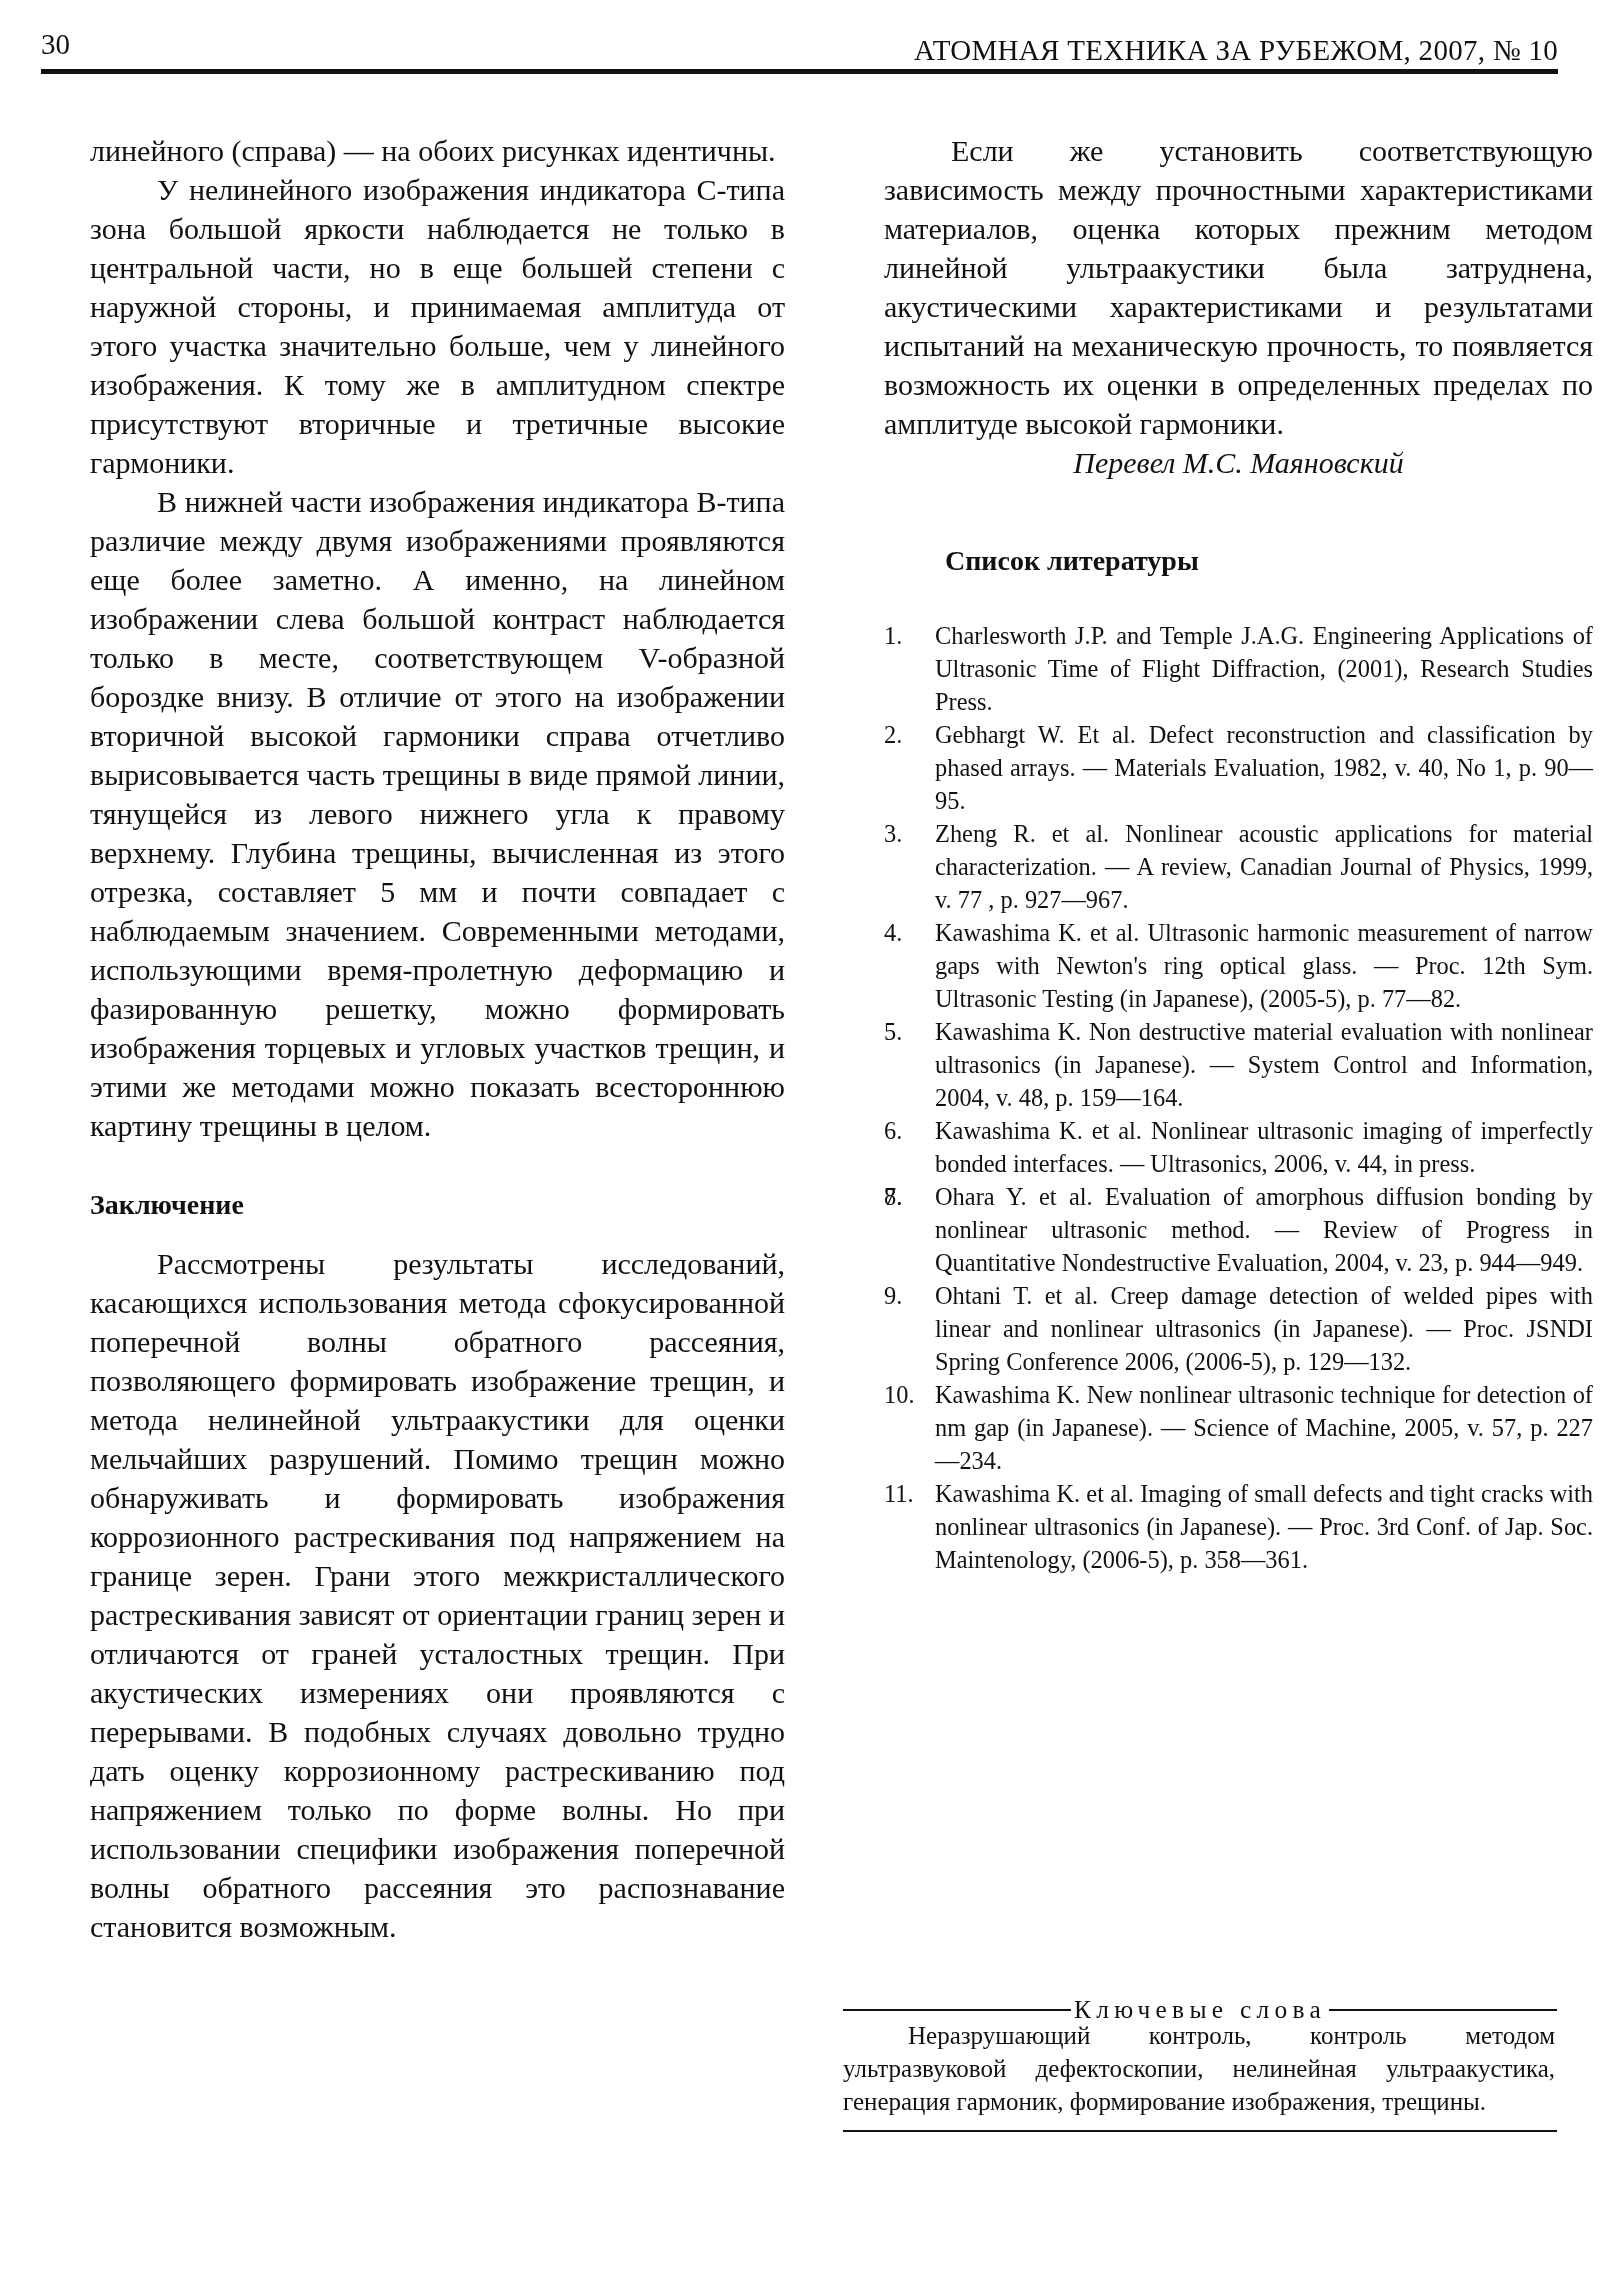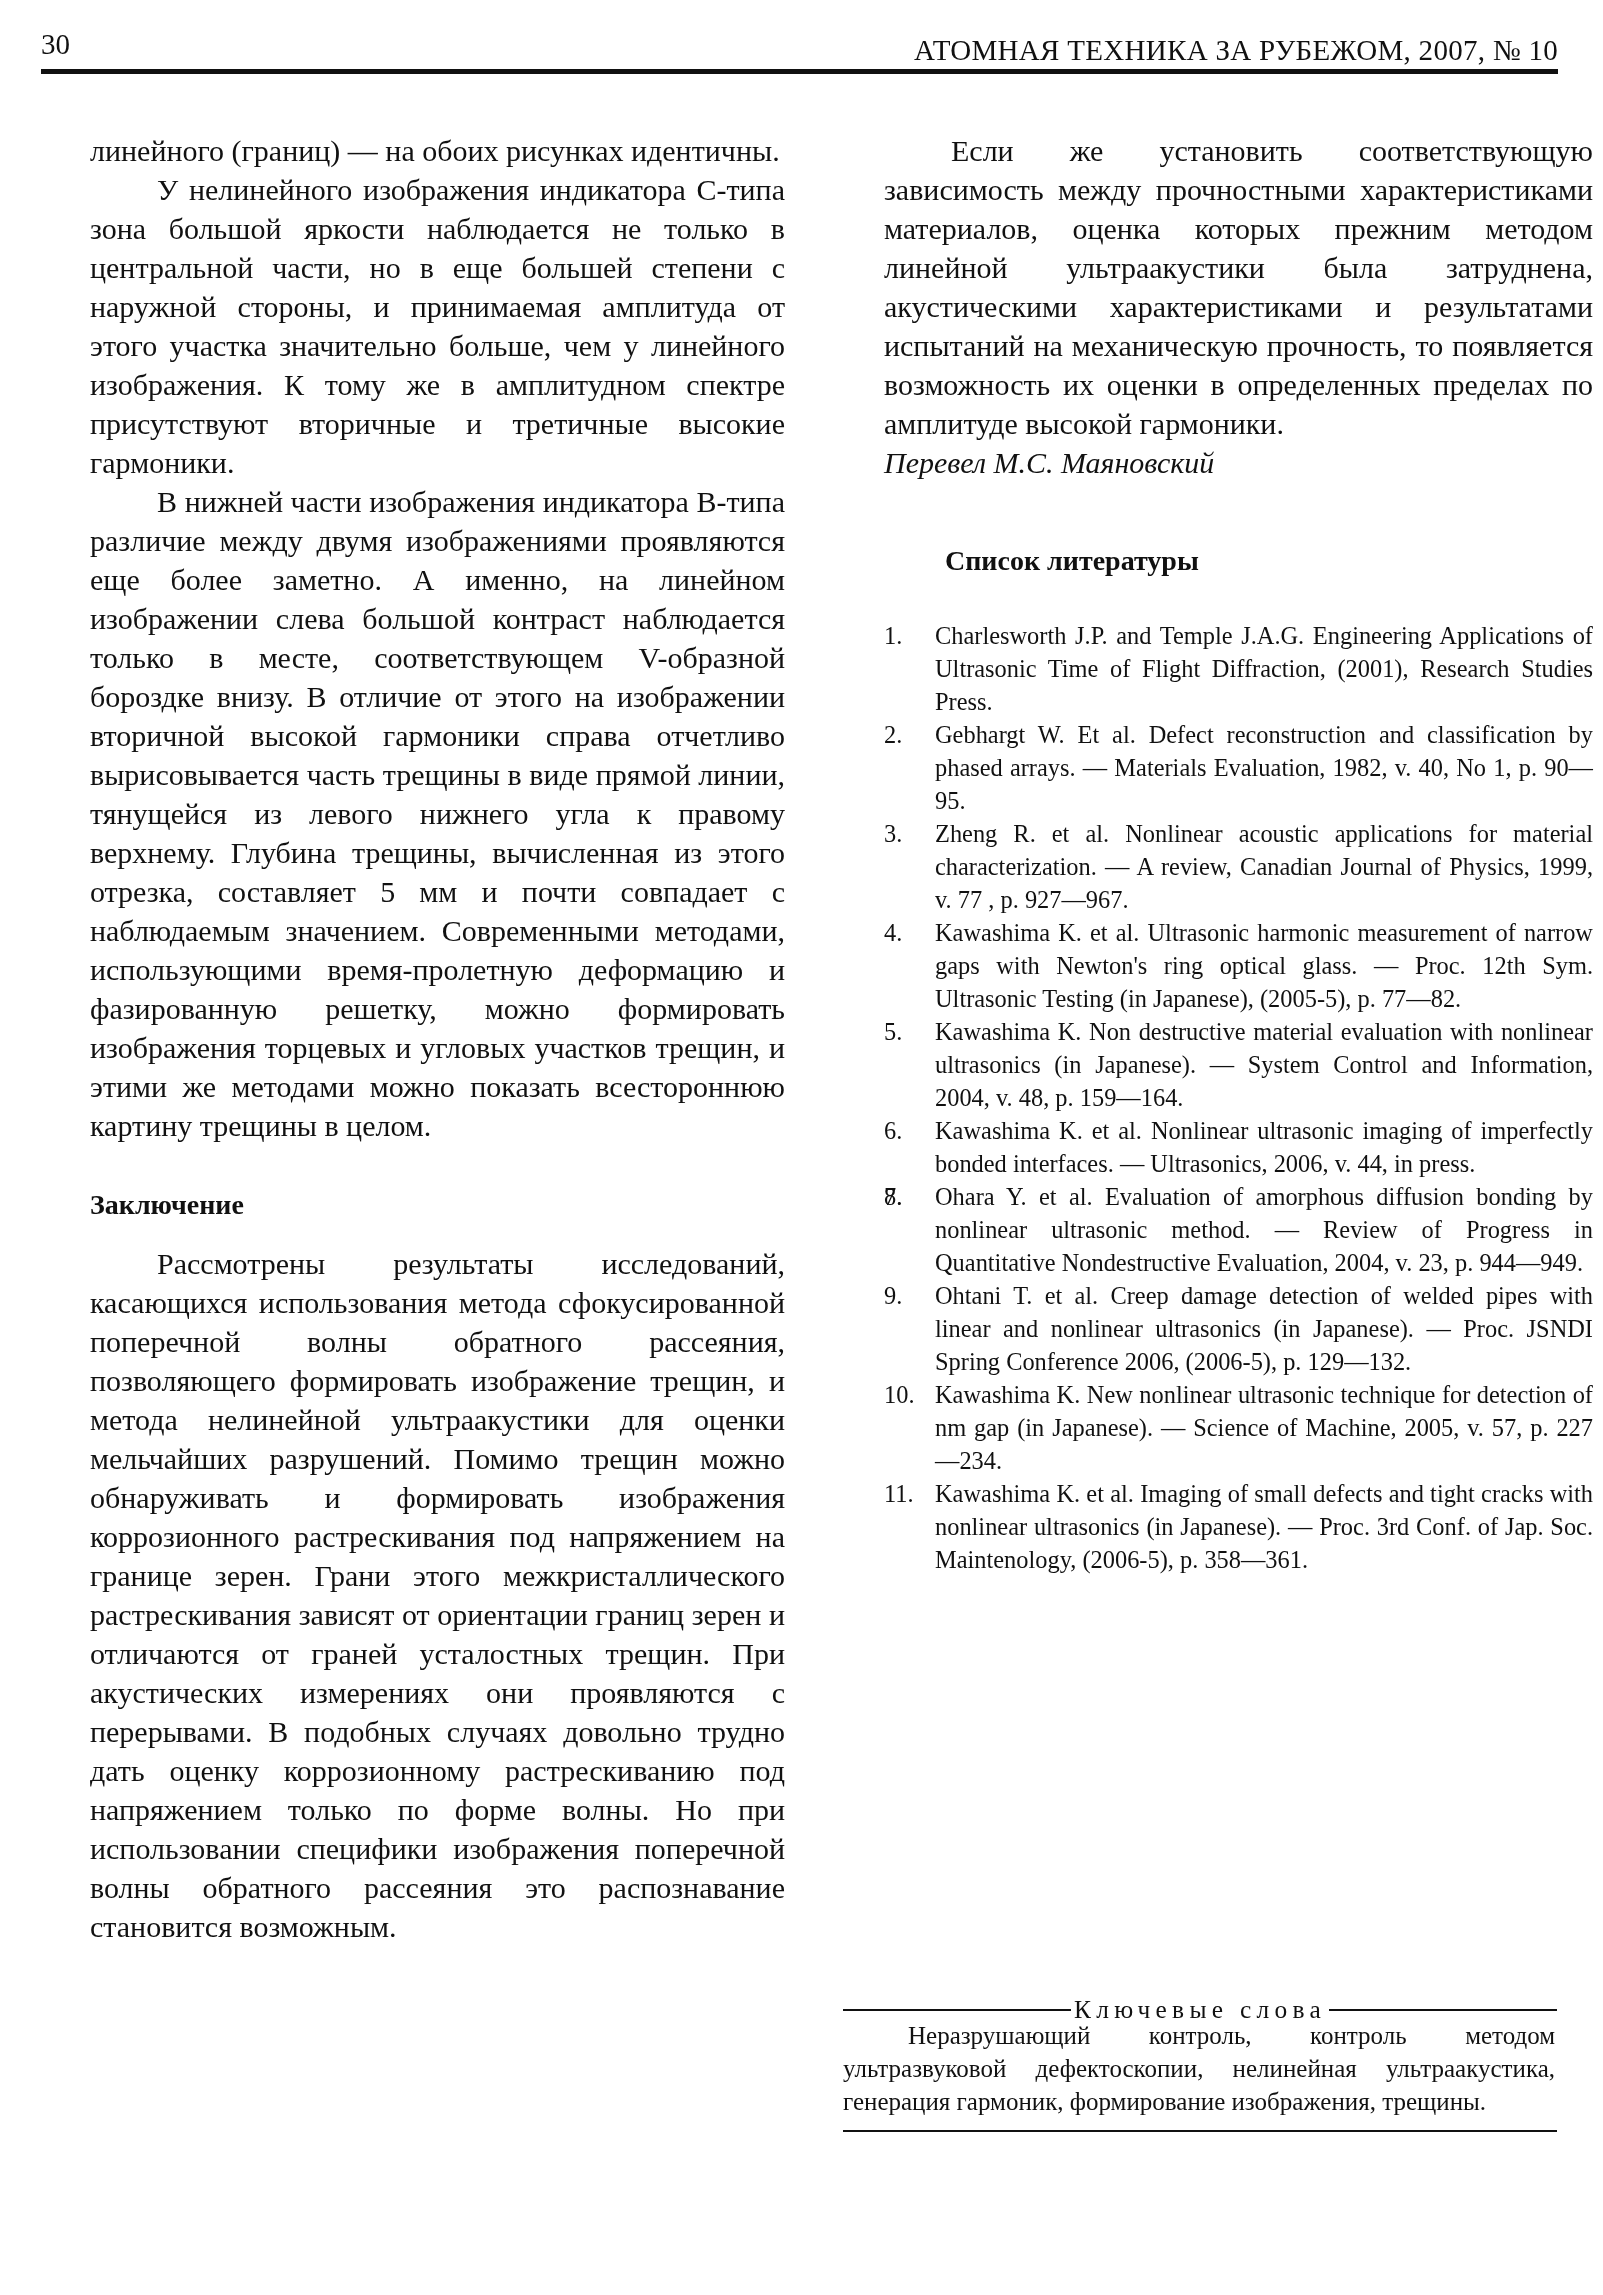--- a/index.html
+++ b/index.html
@@ -6,39 +6,39 @@
   body { width:1603px; height:2295px; position:relative; overflow:hidden; color:#111; font-family:"Liberation Serif", "DejaVu Serif", serif; }
   .hdr-num { position:absolute; left:41px; top:28px; font-size:29px; }
   .hdr-title { position:absolute; right:45px; top:34px; font-size:29px; letter-spacing:0.3px; }
   .hdr-rule { position:absolute; left:41px; right:45px; top:69px; height:4.7px; background:#111; }
   .col { position:absolute; top:131px; width:695px; }
   .col-left { left:90px; }
   .col-right { left:884px; width:709px; }
   p.body { margin:0; font-size:30px; line-height:39px; text-align:justify; text-indent:0; }
   p.body.indent { text-indent:67px; }
   h2.sec { font-size:28px; font-weight:bold; margin:0; line-height:39px; }
-  .signature { font-style:italic; text-align:left; font-size:30px; line-height:39px; margin:0; }
+  .signature { font-style:italic; text-align:center; font-size:30px; line-height:39px; margin:0; }
   ol.refs { list-style:none; margin:0; padding:0; }
   ol.refs li { position:relative; padding-left:51px; font-size:24.4px; line-height:33px; text-align:justify; margin:0; }
   ol.refs li .num { position:absolute; left:0; top:0; }
   .kw-head { position:absolute; left:843px; width:714px; top:1983px; display:flex; align-items:center; font-size:25.4px; letter-spacing:5.3px;margin-top:12px; }
   .kw-head .line { flex:1; height:2px; background:#111; }
   .kw-head .lbl { padding:0 2.7px; }
   .kw-text { position:absolute; left:843px; width:712px; top:2019px; font-size:25px; line-height:33px; text-align:justify; text-indent:65px; margin:0; }
   .kw-rule { position:absolute; left:843px; width:714px; top:2130px; height:2px; background:#111; }
 </style>
 </head>
 <body>
 
 <div class="hdr-num">30</div>
 <div class="hdr-title">АТОМНАЯ ТЕХНИКА ЗА РУБЕЖОМ, 2007, № 10</div>
 <div class="hdr-rule"></div>
 
 <div class="col col-left">
-  <p class="body">линейного (границ) — на обоих рисунках идентичны.</p>
+  <p class="body">линейного (справа) — на обоих рисунках идентичны.</p>
   <p class="body indent">У нелинейного изображения индикатора С-типа зона большой яркости наблюдается не только в центральной части, но в еще большей степени с наружной стороны, и принимаемая амплитуда от этого участка значительно больше, чем у линейного изображения. К тому же в амплитудном спектре присутствуют вторичные и третичные высокие гармоники.</p>
   <p class="body indent">В нижней части изображения индикатора В-типа различие между двумя изображениями проявляются еще более заметно. А именно, на линейном изображении слева большой контраст наблюдается только в месте, соответствующем V-образной бороздке внизу. В отличие от этого на изображении вторичной высокой гармоники справа отчетливо вырисовывается часть трещины в виде прямой линии, тянущейся из левого нижнего угла к правому верхнему. Глубина трещины, вычисленная из этого отрезка, составляет 5 мм и почти совпадает с наблюдаемым значением. Современными методами, использующими время-пролетную деформацию и фазированную решетку, можно формировать изображения торцевых и угловых участков трещин, и этими же методами можно показать всестороннюю картину трещины в целом.</p>
   <h2 class="sec" style="margin-top:40px; margin-bottom:20px;">Заключение</h2>
   <p class="body indent">Рассмотрены результаты исследований, касающихся использования метода сфокусированной поперечной волны обратного рассеяния, позволяющего формировать изображение трещин, и метода нелинейной ультраакустики для оценки мельчайших разрушений. Помимо трещин можно обнаруживать и формировать изображения коррозионного растрескивания под напряжением на границе зерен. Грани этого межкристаллического растрескивания зависят от ориентации границ зерен и отличаются от граней усталостных трещин. При акустических измерениях они проявляются с перерывами. В подобных случаях довольно трудно дать оценку коррозионному растрескиванию под напряжением только по форме волны. Но при использовании специфики изображения поперечной волны обратного рассеяния это распознавание становится возможным.</p>
 </div>
 
 <div class="col col-right">
   <p class="body indent">Если же установить соответствующую зависимость между прочностными характеристиками материалов, оценка которых прежним методом линейной ультраакустики была затруднена, акустическими характеристиками и результатами испытаний на механическую прочность, то появляется возможность их оценки в определенных пределах по амплитуде высокой гармоники.</p>
   <p class="signature">Перевел М.С. Маяновский</p>
   <h2 class="sec" style="margin-top:59px; margin-bottom:39px; padding-left:61px;">Список литературы</h2>

